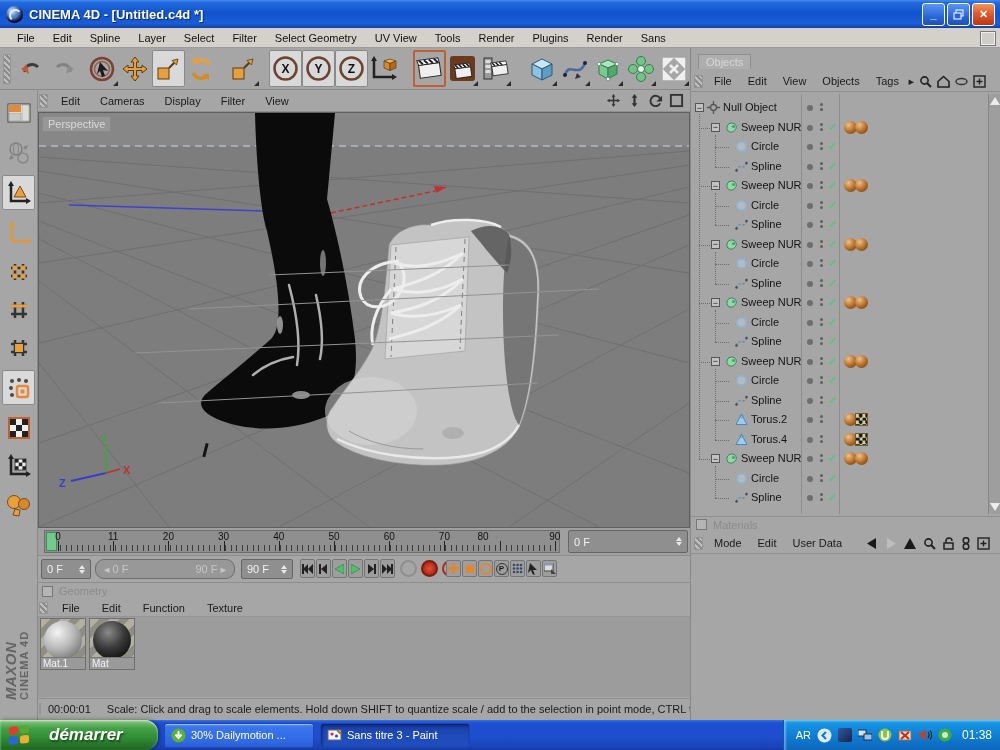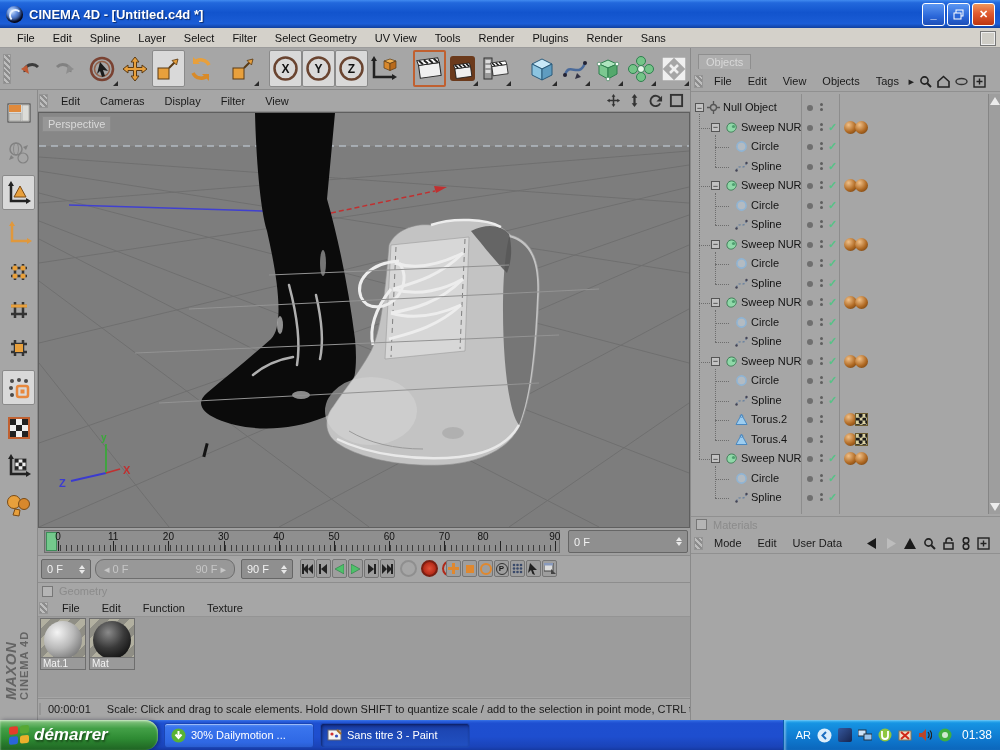--- a/index.html
+++ b/index.html
@@ -115,21 +115,21 @@
     background:repeating-conic-gradient(#1c1c1c 0 25%,#d8cfa0 0 50%) 0 0/6.5px 6.5px;}
   .ti{position:absolute;top:3px;width:13px;height:13px;}
   #sbar{position:absolute;right:0;top:46px;width:12px;height:420px;background:#9e9e9e;border-left:1px solid #858585;box-sizing:border-box;}
   .sarr{position:absolute;left:1px;width:0;height:0;border-left:5px solid transparent;border-right:5px solid transparent;}
   .sarr.up{top:3px;border-bottom:8px solid #ececec;}
   .sarr.dn{bottom:3px;border-top:8px solid #ececec;}
   #attr-tabrow{position:absolute;left:0;top:468px;width:310px;height:16px;display:flex;align-items:center;gap:6px;padding-left:5px;box-sizing:border-box;border-top:1px solid #909090;}
   
   #taskbar{left:0;top:720px;width:1000px;height:30px;
     background:linear-gradient(180deg,#3a76e8 0%,#2559d8 6%,#1e4fd0 12%,#1e4ecf 55%,#1a43b8 90%,#1539a2 100%);display:flex;align-items:center;}
-  #startbtn{height:30px;width:158px;border-radius:0 13px 13px 0;display:flex;align-items:center;gap:4px;padding-left:8px;box-sizing:border-box;
+  #startbtn{height:30px;width:158px;border-radius:0 13px 13px 0;display:flex;align-items:center;gap:19px;padding-left:8px;box-sizing:border-box;
     background:linear-gradient(180deg,#8cc887 0%,#43a047 28%,#2e8b33 62%,#1f6423 100%);
     box-shadow:inset 0 1px 2px #cfe9c8,2px 0 4px rgba(0,0,30,.4);}
   #startbtn .stxt{color:#fff;font-weight:bold;font-style:italic;font-size:17px;text-shadow:1px 2px 2px #1a4a1a;}
   .task{height:25px;margin-left:6px;width:150px;border:1px solid #1b46b4;border-radius:3px;color:#fff;
     background:linear-gradient(180deg,#5c90f5 0%,#3a75ee 14%,#2f68e4 80%,#2a5dd0 100%);
     box-shadow:inset 0 1px 0 rgba(255,255,255,.4);
     display:flex;align-items:center;gap:5px;padding:0 6px;box-sizing:border-box;white-space:nowrap;overflow:hidden;}
   .task.active{background:linear-gradient(180deg,#16379c 0%,#1d47b4 30%,#2150c2 100%);box-shadow:inset 1px 1px 3px rgba(0,0,25,.55);}
   #tray{margin-left:auto;height:30px;display:flex;align-items:center;gap:6px;padding:0 8px 0 12px;
     background:linear-gradient(180deg,#2caef2 0%,#1693e2 12%,#0f7ad0 60%,#0b66bb 100%);

